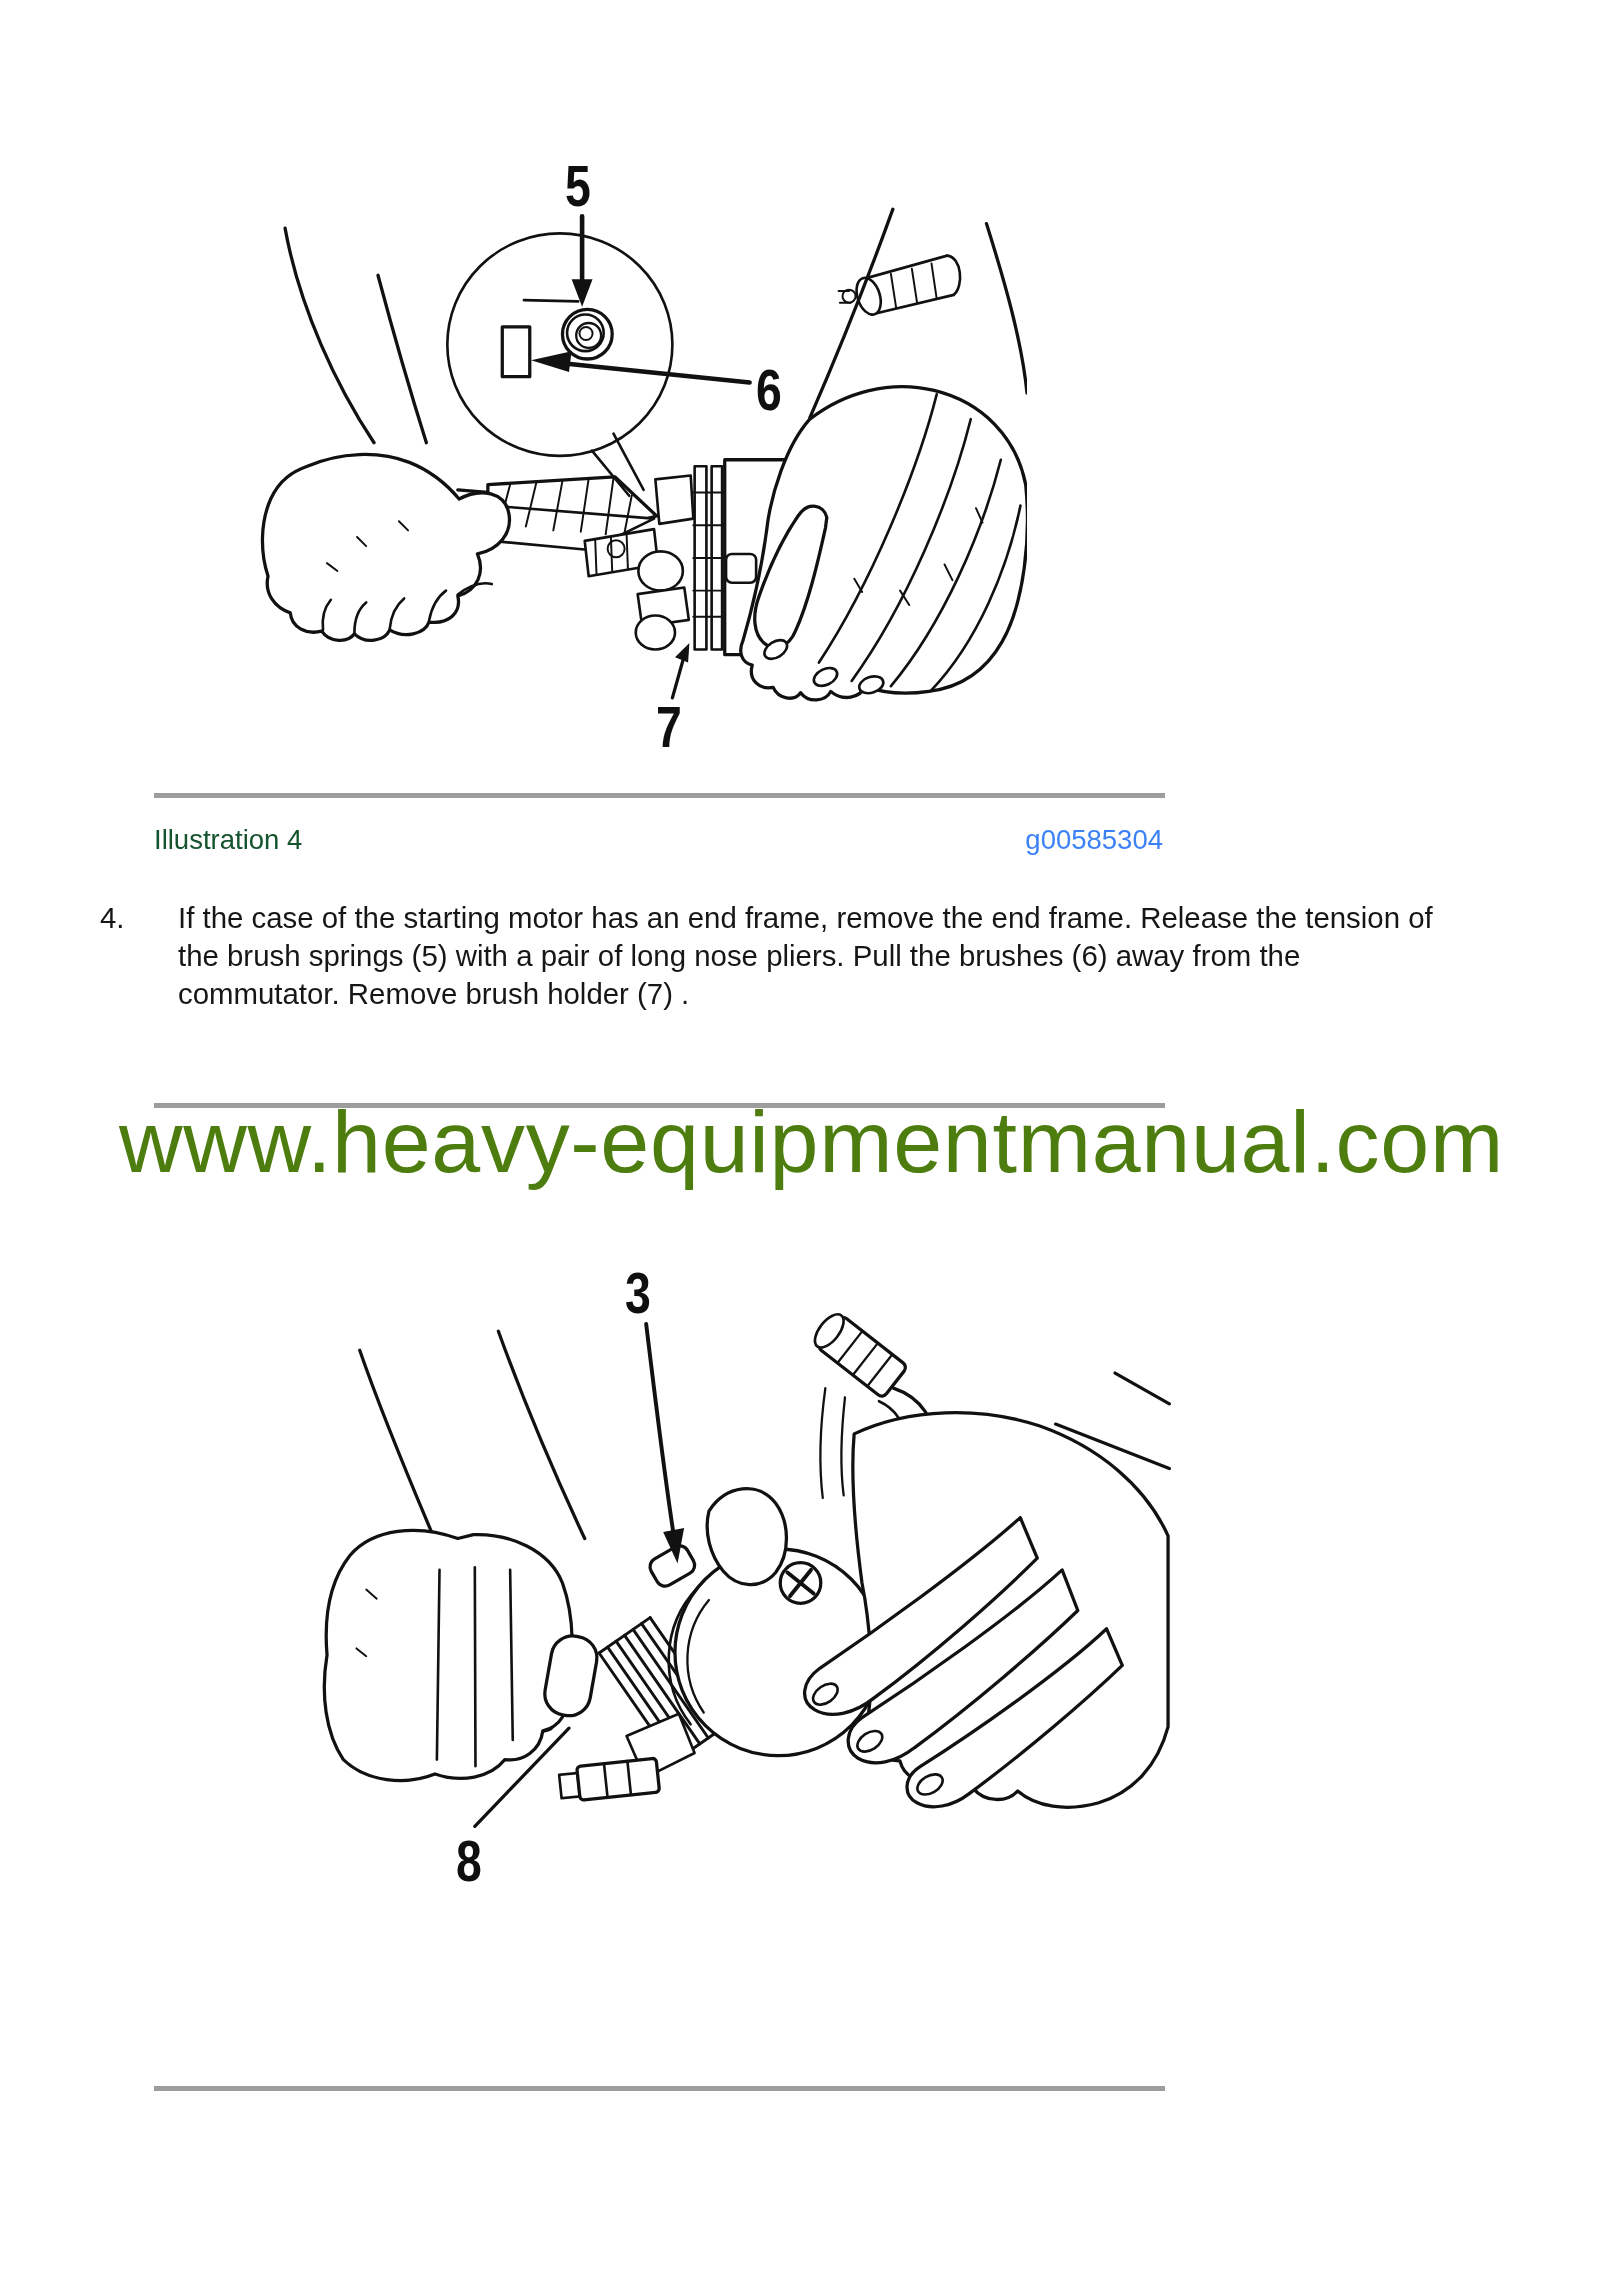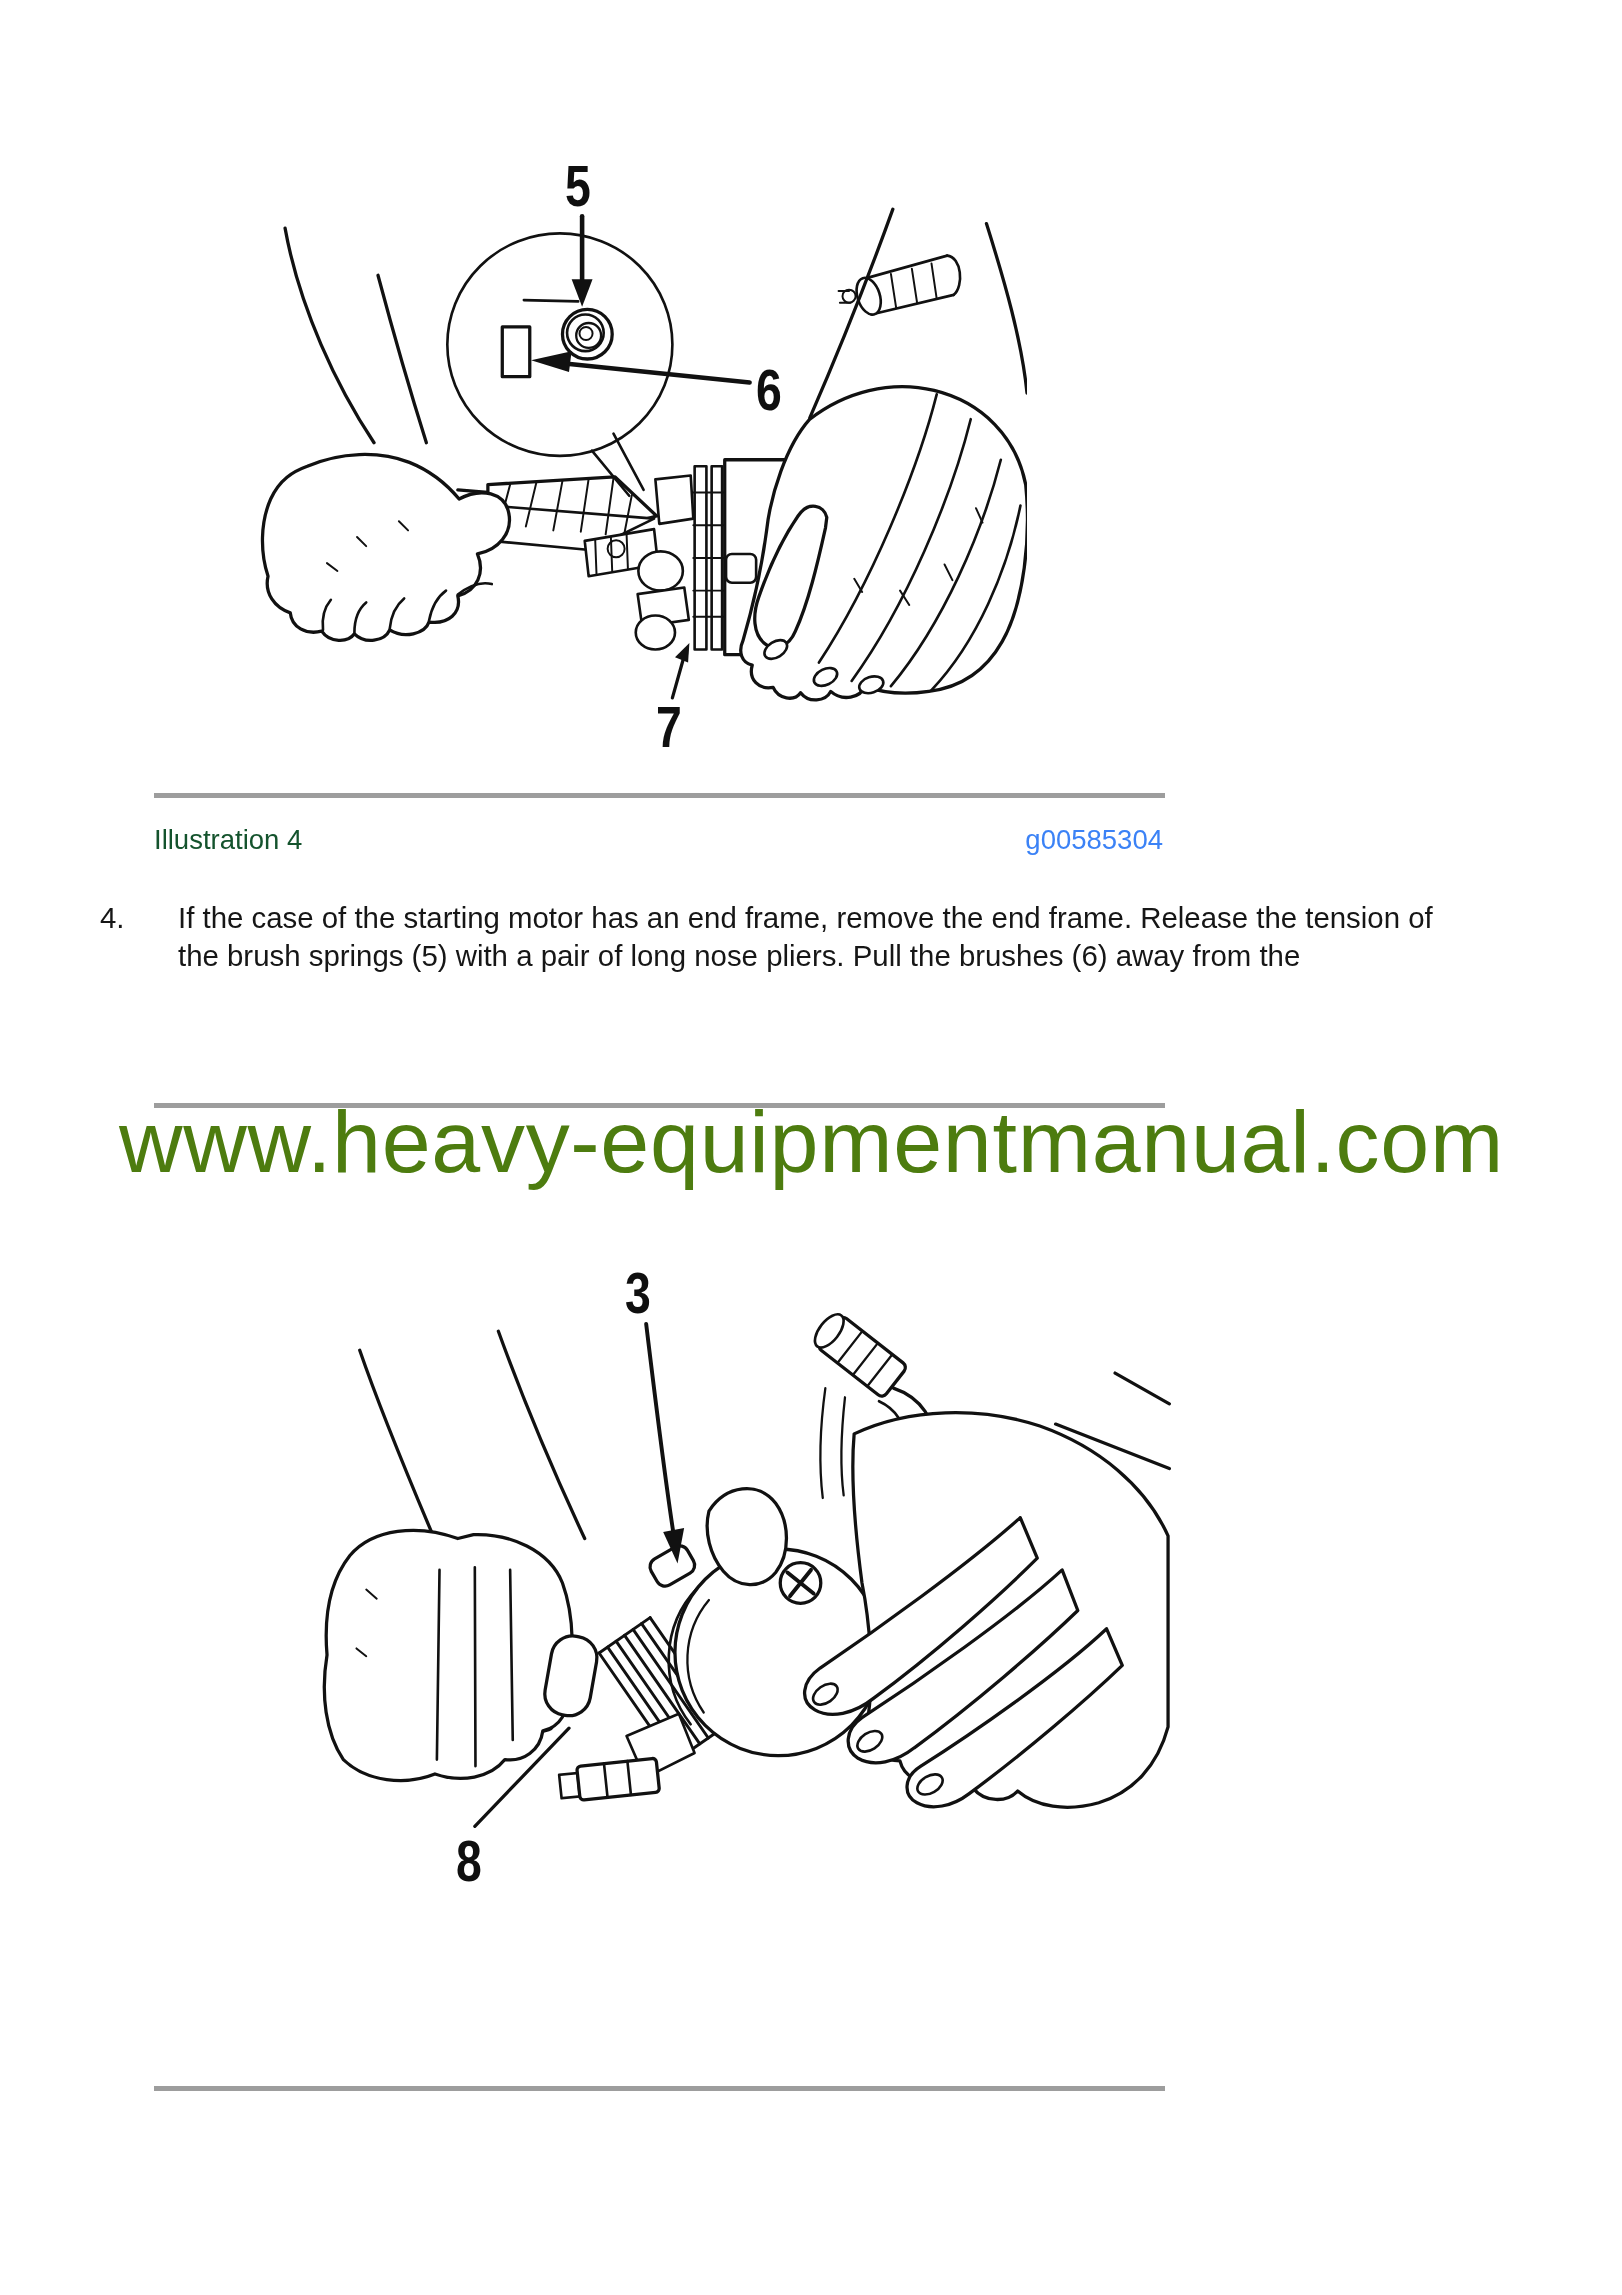--- a/index.html
+++ b/index.html
@@ -192,20 +192,21 @@
 
   <div class="rule" style="top: 793px; background: rgb(157, 157, 157);"></div>
 
   <div class="caption-label">Illustration 4</div>
   <div class="caption-code">g00585304</div>
 
   <div class="step-number">4.</div>
   <div class="step-lines">
     <div>If the case of the starting motor has an end frame, remove the end frame. Release the tension of</div>
     <div>the brush springs (5) with a pair of long nose pliers. Pull the brushes (6) away from the</div>
+    <div>commutator. Remove brush holder (7) .</div>
   </div>
 
   <div class="rule" style="top: 1103px; background: rgb(157, 157, 157);"></div>
 
   <div class="watermark" style="color:#4d7c0f;">www.heavy-equipmentmanual.com</div>
 
   <svg style="left:294px;top:1256px;" width="877" height="654" viewBox="450 1920 1340 1000">
 
     <g>
       <path class="ln" stroke-width="5" d="M550,2064 C590,2180 642,2300 681,2392"></path>

